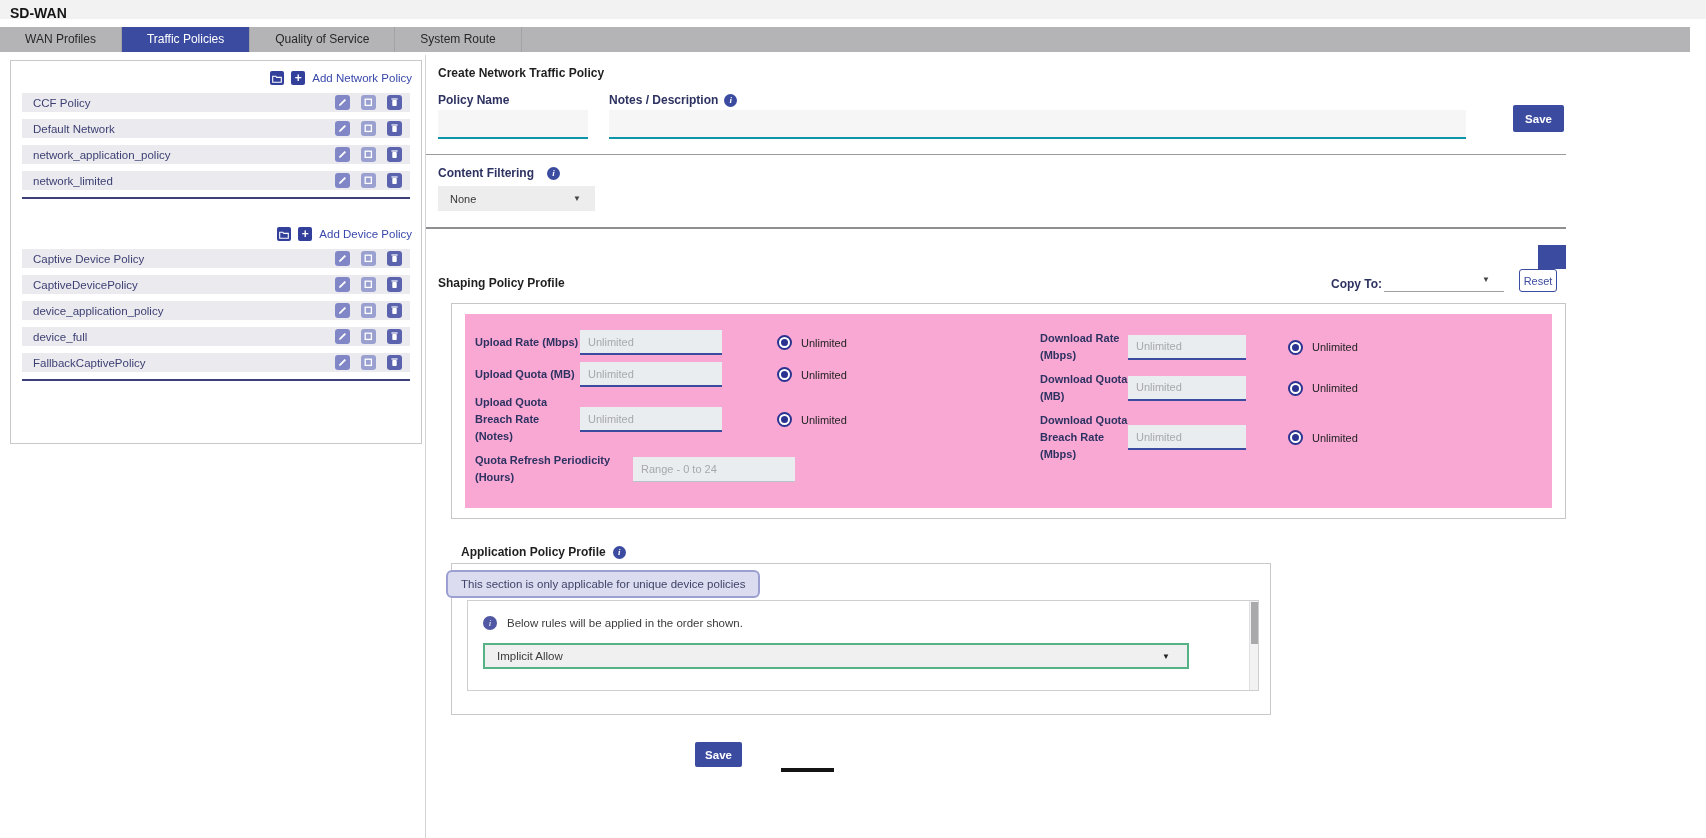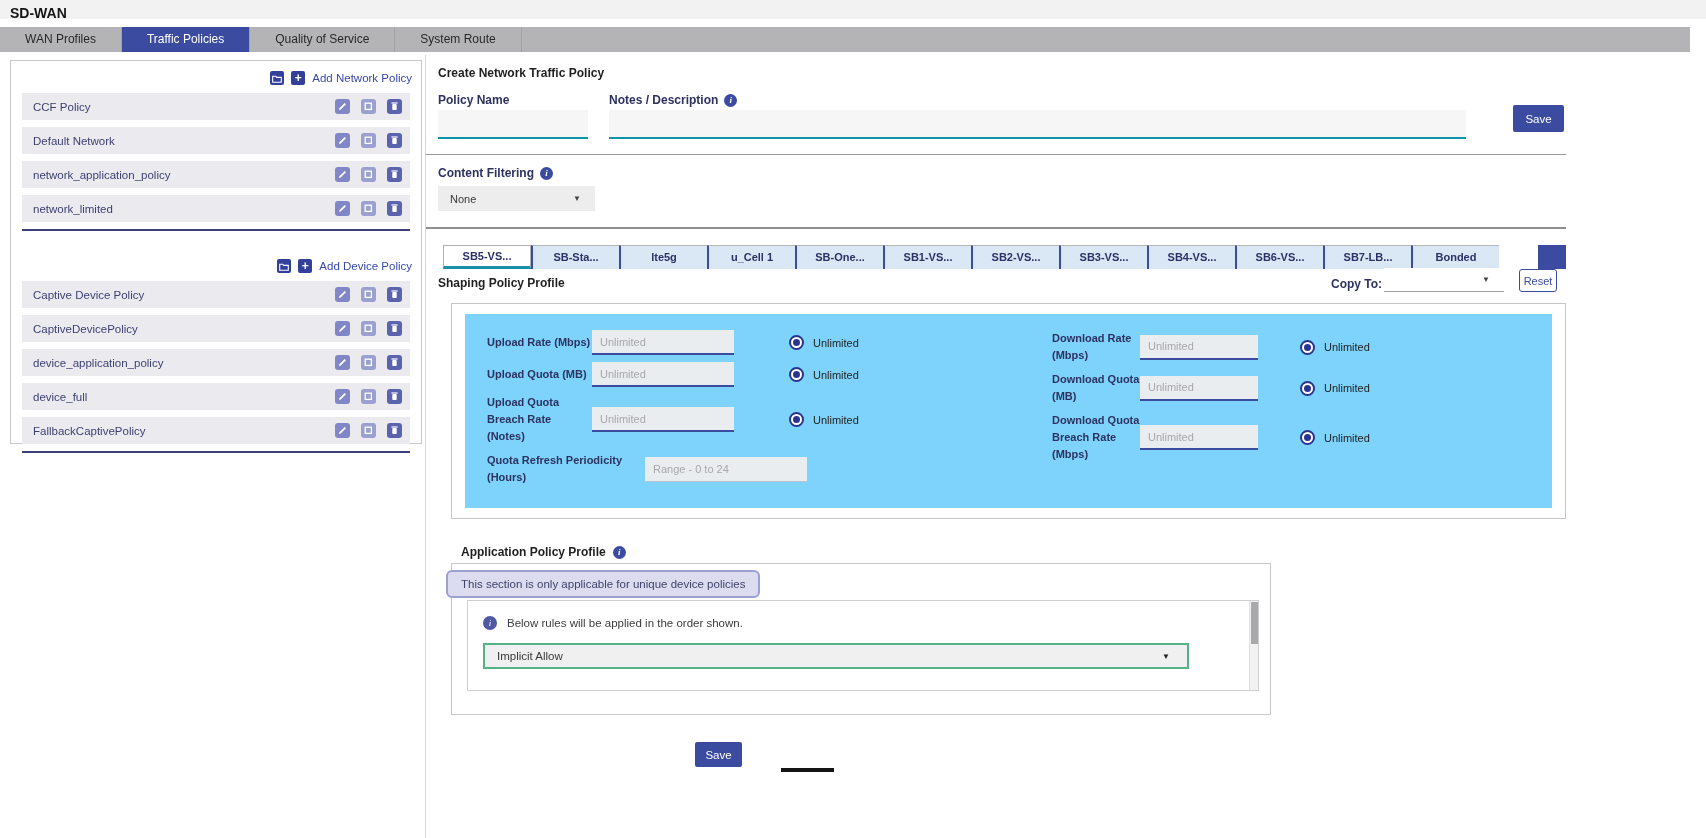--- a/index.html
+++ b/index.html
@@ -20,46 +20,46 @@
   
   .left-card { position:absolute; left:10px; top:60px; width:412px; height:384px;
                background:#fff; border:1px solid #c9c9cc; }
   .add-row { display:flex; justify-content:flex-end; align-items:center; gap:7px; padding:10px 9px 8px 0; }
   .add-row.device { padding-top:18px; }
   .sq-btn { width:14px; height:14px; background:#32409b; border-radius:2px; display:flex;
             align-items:center; justify-content:center; cursor:pointer; flex:0 0 auto; }
   .sq-btn svg { display:block; }
   .plus-glyph { color:#fff; font-size:12px; line-height:12px; font-weight:bold; }
   .add-link { color:#3949ab; font-size:11.5px; cursor:pointer; }
-  .p-row { display:flex; align-items:center; background:#ebebef; height:27px; margin:0 11px 7px 11px; cursor:pointer; }
+  .p-row { display:flex; align-items:center; background:#ebebef; height:19px; margin:0 11px 7px 11px; cursor:pointer; }
   .p-name { flex:1; padding-left:11px; font-size:11.5px; color:#3c3f72; white-space:nowrap; overflow:hidden; }
   .row-icons { display:flex; gap:11px; padding-right:8px; }
   .icon-btn { cursor:pointer; } .icon-btn svg { display:block; }
   .card-divider { height:2px; background:#3d4078; margin:1px 11px 10px 11px; }
 
   
   .main { position:absolute; left:425px; top:55px; width:1281px; height:783px;
           border-left:1px solid #d4d4d6; }
   .form-title { position:absolute; left:12px; top:11px; font-size:12px; font-weight:bold; color:#1f1f1f; }
   .field-label { position:absolute; font-size:12px; font-weight:bold; color:#2d3261; }
   .lbl-policy { left:12px; top:38px; }
   .lbl-notes  { left:183px; top:38px; display:flex; align-items:center; gap:6px; }
   .info-icon { display:inline-flex; width:13px; height:13px; border-radius:50%; background:#3b4ba0;
                color:#fff; font-size:9px; font-style:italic; font-family:"Liberation Serif", serif;
                align-items:center; justify-content:center; flex:0 0 auto; }
   .input-underline { position:absolute; height:29px; background:#f6f6f7; border:none;
                      border-bottom:2px solid #0d95ab; font-size:11.5px; padding:0 8px; color:#333; outline:none; }
   .inp-policy { left:12px; top:55px; width:150px; }
   .inp-notes  { left:183px; top:55px; width:857px; }
   .btn-primary { background:#3b4ba0; color:#fff; border:none; border-radius:2px;
-                 font-size:11.5px; font-weight:normal; cursor:pointer;
+                 font-size:11.5px; font-weight:bold; cursor:pointer;
                  font-family:"Liberation Sans", sans-serif; }
   .save-top { position:absolute; left:1087px; top:50px; width:51px; height:27px; }
   .divider1 { position:absolute; left:0; top:99px; width:1140px; height:1px; background:#9a9a9d; }
-  .lbl-cf { left:12px; top:111px; display:flex; align-items:center; gap:6px; }
+  .lbl-cf { left:12px; top:111px; display:flex; align-items:center; gap:13px; }
   .dropdown { background:#ededee; display:flex; align-items:center; font-size:11px; color:#3a3a3c;
               cursor:pointer; }
   .dd-cf { position:absolute; left:12px; top:131px; width:157px; height:25px; padding-left:12px; }
   .caret { margin-left:auto; margin-right:14px; font-size:8px; color:#444; }
   .divider2 { position:absolute; left:0; top:172px; width:1140px; height:2px; background:#8f8f92; }
 
   
   .if-tabstrip { position:absolute; left:17px; top:190px; height:24px; display:flex; }
   .if-tab { flex:0 0 88px; text-align:center; line-height:22px; font-size:11px; font-weight:bold;
             color:#2c3166; background:#d9e8f4; border-top:1px solid #b7b7ba; cursor:pointer;
@@ -73,21 +73,21 @@
   .copyto-label { position:absolute; left:905px; top:222px; font-size:12px; font-weight:bold; color:#2d3261; }
   .dd-copyto { position:absolute; left:958px; top:213px; width:120px; height:24px; background:#fff;
                border-bottom:1px solid #a0a0a3; display:flex; align-items:center; cursor:pointer; }
   .reset-btn { position:absolute; left:1093px; top:214px; width:38px; height:23px; background:#fff;
                border:1px solid #3b4ba0; border-radius:3px; color:#3b4ba0; font-size:11px; cursor:pointer;
                font-family:"Liberation Sans", sans-serif; }
 
   
   .shaping-outer { position:absolute; left:25px; top:248px; width:1115px; height:216px;
                    background:#fff; border:1px solid #c6c6c9; }
-  .shaping-blue { margin:10px 13px; height:194px; background:#7dd3fc; padding:16px 0 0 22px; display:flex; }
+  .shaping-blue { margin:10px 13px; height:194px; background:#f9a8d4; padding:16px 0 0 10px; display:flex; }
   .fcol-left { width:565px; } .fcol-right { flex:1; }
   .f-row { display:flex; align-items:center; margin-bottom:7px; }
   .flabel { width:105px; font-size:11px; font-weight:bold; color:#2d3261; line-height:1.55; }
   .flabel.r { width:88px; }
   .flabel.wide { width:158px; }
   .finput { width:142px; height:25px; background:#e9edf0; border:none; border-bottom:2px solid #3b4ba0;
             font-size:11px; padding:0 8px; color:#333; outline:none; }
   .finput.r { width:118px; }
   .finput.wide { width:162px; border-bottom:1px solid #b9c3cb; }
   .finput::placeholder { color:#a8a8ab; }
@@ -411,34 +411,20 @@
     <span>Content Filtering</span>
     <span class="info-icon">i</span>
   </div>
   <div class="dropdown dd-cf">
     <span>None</span>
     <span class="caret">▼</span>
   </div>
 
   <div class="divider2"></div>
 
-  <div class="if-tabstrip">
-    <div class="if-tab active">SB5-VS...</div>
-    <div class="if-tab">SB-Sta...</div>
-    <div class="if-tab">lte5g</div>
-    <div class="if-tab">u_Cell 1</div>
-    <div class="if-tab">SB-One...</div>
-    <div class="if-tab">SB1-VS...</div>
-    <div class="if-tab">SB2-VS...</div>
-    <div class="if-tab">SB3-VS...</div>
-    <div class="if-tab">SB4-VS...</div>
-    <div class="if-tab">SB6-VS...</div>
-    <div class="if-tab">SB7-LB...</div>
-    <div class="if-tab">Bonded</div>
-  </div>
   <div class="more-btn"></div>
 
   <div class="shaping-title">Shaping Policy Profile</div>
   <div class="copyto-label">Copy To:</div>
   <div class="dd-copyto">
     <span></span>
     <span class="caret">▼</span>
   </div>
   <button class="reset-btn">Reset</button>
 

